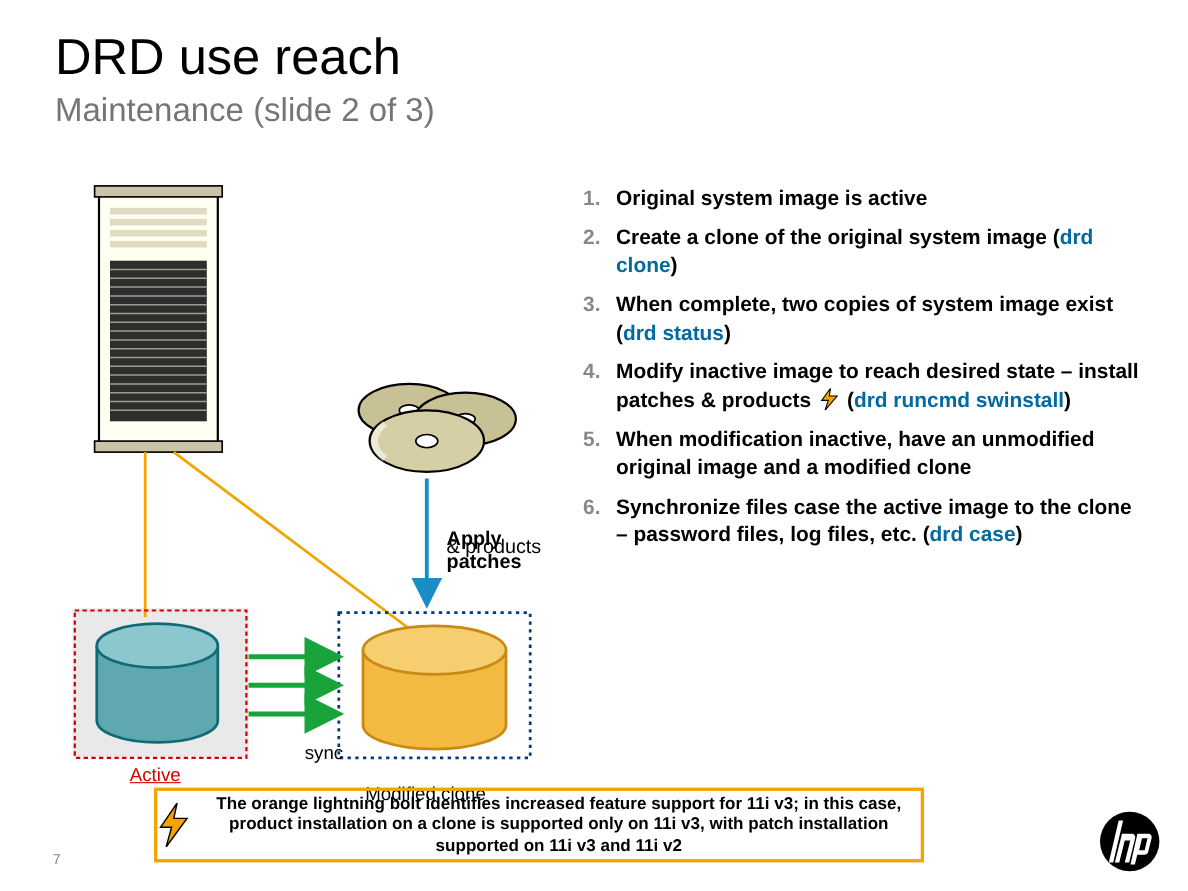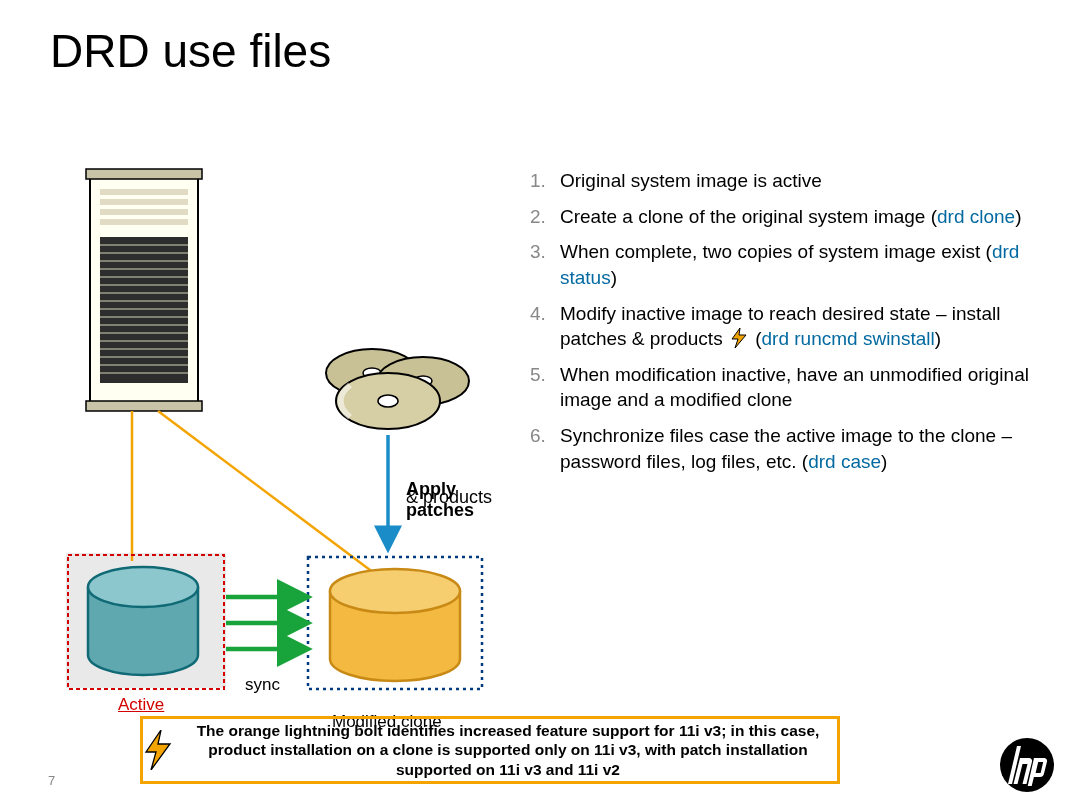--- a/index.html
+++ b/index.html
@@ -46,21 +46,21 @@
     list-style: none;
     padding: 0;
     margin: 0;
     counter-reset: step;
   }
   .steps li {
     counter-increment: step;
     position: relative;
     padding-left: 30px;
     margin-bottom: 10px;
-    font-weight: 400;
+    font-weight: 700;
   }
   .steps li::before {
     content: counter(step) ".";
     position: absolute;
     left: 0;
     top: 0;
     color: #888;
     font-size: 19px;
   }
   .cmd { color: #0369a1; }
@@ -86,20 +86,21 @@
   .label-mod {
     position: absolute;
     font-size: 17px;
     color: #000;
     margin-top: 17px;
   }
   .label-sync {
     position: absolute;
     font-size: 17px;
     color: #000;
+    margin-left: 32px;
   }
   .note-box {
     position: absolute;
     left: 140px;
     top: 716px;
     width: 700px;
     height: 68px;
     border: 3px solid #f4a400;
     box-sizing: border-box;
     display: flex;
@@ -135,21 +136,22 @@
     vertical-align: -3px;
     margin: 0 2px;
   }
   svg { display: block; }
 </style>
 </head>
 <body>
 
 <div class="slide">
 
-  <div class="title">DRD use files</div>
+  <div class="title">DRD use reach</div>
+  <div class="subtitle">Maintenance (slide 2 of 3)</div>
 
   <div class="diagram">
     <svg width="470" height="560" viewBox="0 0 470 560">
       <defs>
         <marker id="arr-blue" viewBox="0 0 10 10" refX="7" refY="5" markerWidth="8" markerHeight="8" orient="auto">
           <path d="M0,0 L10,5 L0,10 z" fill="#1a8cc8"></path>
         </marker>
         <marker id="arr-green" viewBox="0 0 10 10" refX="7" refY="5" markerWidth="8" markerHeight="8" orient="auto">
           <path d="M0,0 L10,5 L0,10 z" fill="#19a43b"></path>
         </marker>

